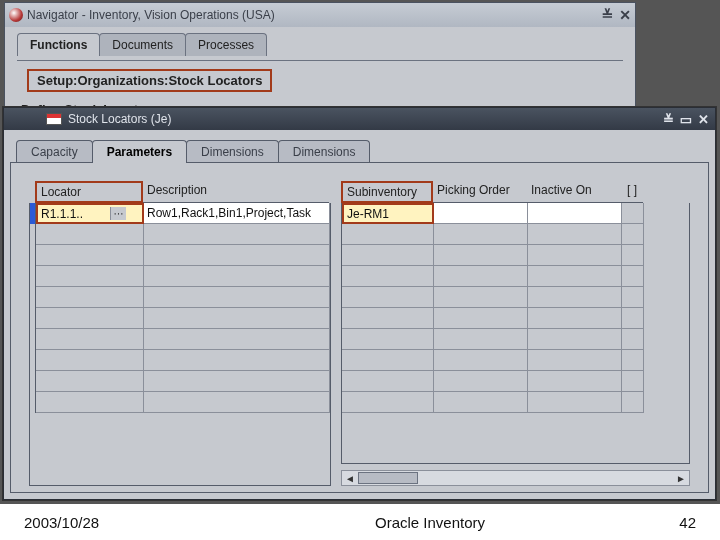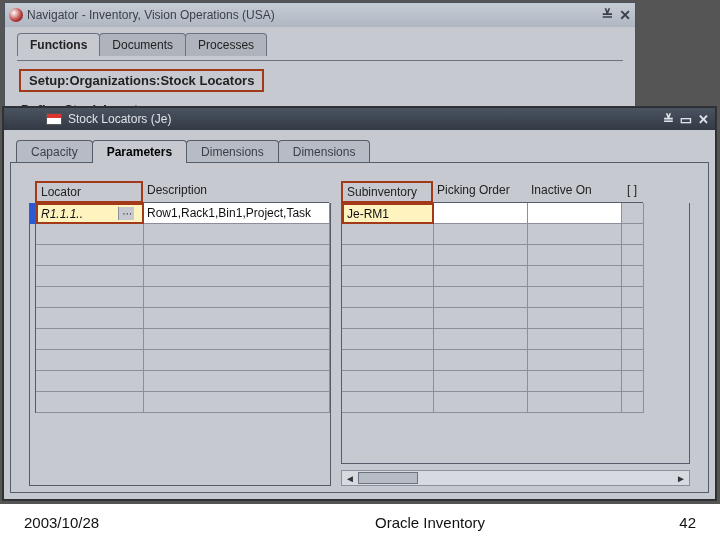--- a/index.html
+++ b/index.html
@@ -28,21 +28,21 @@
   .outer-tab {
     padding: 4px 12px; font-size: 12px; color: #222;
     background: #aeb3bc; border: 1px solid #6b7280; border-bottom: none;
     border-radius: 4px 4px 0 0; margin-right: -1px;
   }
   .outer-tab.active { background: #c6c9cf; font-weight: bold; position: relative; z-index: 2; }
   .outer-tab-body { background: #c6c9cf; border-top: 1px solid #6b7280; padding-top: 8px; }
 
   .breadcrumb {
     display: inline-block; font-size: 13px; font-weight: bold; color: #222;
-    border: 2px solid #a23a1a; padding: 2px 8px; margin-left: 2px;
+    border: 2px solid #a23a1a; padding: 2px 8px; margin-left: 10px;
   }
   .subtitle { font-size: 13px; font-weight: bold; color: #222; margin-top: 10px; margin-left: 4px; }
 
   
   .sl-window {
     position: absolute; left: 3px; top: 107px; right: 4px; bottom: 40px;
     background: #c6c9cf; border: 1px solid #2a2e36;
     display: flex; flex-direction: column;
     box-shadow: 0 0 0 1px #333;
   }
@@ -86,21 +86,21 @@
   .hcell.boxed { border: 2px solid #a23a1a; border-bottom: 2px solid #a23a1a; }
 
   .rows { flex: 1; display: flex; flex-direction: column; border: 1px solid #555c6a; border-top: none; background: #c6c9cf; }
   .row { display: flex; height: 21px; }
   .cell {
     background: #c6c9cf; border-right: 1px solid #8a8f9a; border-bottom: 1px solid #8a8f9a;
     font-size: 12px; color: #111; padding: 2px 3px; white-space: nowrap; overflow: hidden;
     display: flex; align-items: center;
   }
   .cell.input { background: #fff; }
-  .cell.input.lov { padding-right: 8px; font-style: italic; }
+  .cell.input.lov { padding-right: 16px; }
   .lov-btn {
     width: 16px; height: 100%; margin-left: auto;
     background: #c6c9cf; border-left: 1px solid #8a8f9a;
     display: flex; align-items: center; justify-content: center; font-size: 10px; color: #222;
   }
   .cell.highlight { background: #fff3c0; }
   .row-indicator { width: 6px; background: #2a5ad6; border-right: 1px solid #555c6a; }
 
   
   .cL1 { width: 108px; }

